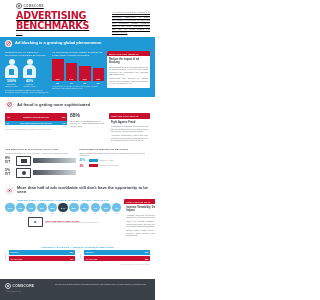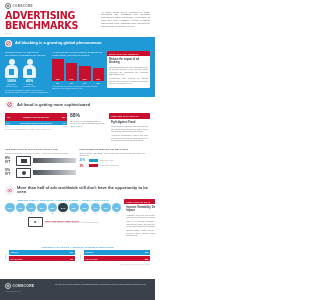--- a/index.html
+++ b/index.html
@@ -1,21 +1,21 @@
 <!DOCTYPE html>
 <html><head>
 <meta charset="utf-8">
 <style>
   html,body{margin:0;padding:0;}
   body{width:155px;height:300px;overflow:hidden;background:#ffffff;
        font-family:"Liberation Sans",sans-serif;-webkit-font-smoothing:none;}
   .page{width:155px;height:300px;position:relative;background:#fff;}
 
   
-  .header{padding:3px 5px 2px 5px;background:#fff;}
+  .header{padding:3px 5px 2px 16px;background:#fff;text-decoration:underline;}
   .brand{display:flex;align-items:center;gap:1.5px;margin-bottom:1.5px;}
   .brand-mark{width:4px;height:4px;border:0.6px solid #6d6e71;border-radius:50%;
               position:relative;flex:0 0 auto;}
   .brand-mark:after{content:"";position:absolute;left:1px;top:1px;width:1.6px;height:1.6px;
                     background:#6d6e71;border-radius:50%;}
   .brand-name{font-size:3.1px;letter-spacing:.25px;color:#6d6e71;font-weight:bold;}
   .headrow{display:flex;align-items:flex-start;gap:4px;}
   .headleft{flex:0 0 92px;}
   .title{font-size:9.6px;font-weight:bold;color:#c8102e;letter-spacing:-0.25px;
          line-height:10px;font-family:"DejaVu Sans",sans-serif;}

